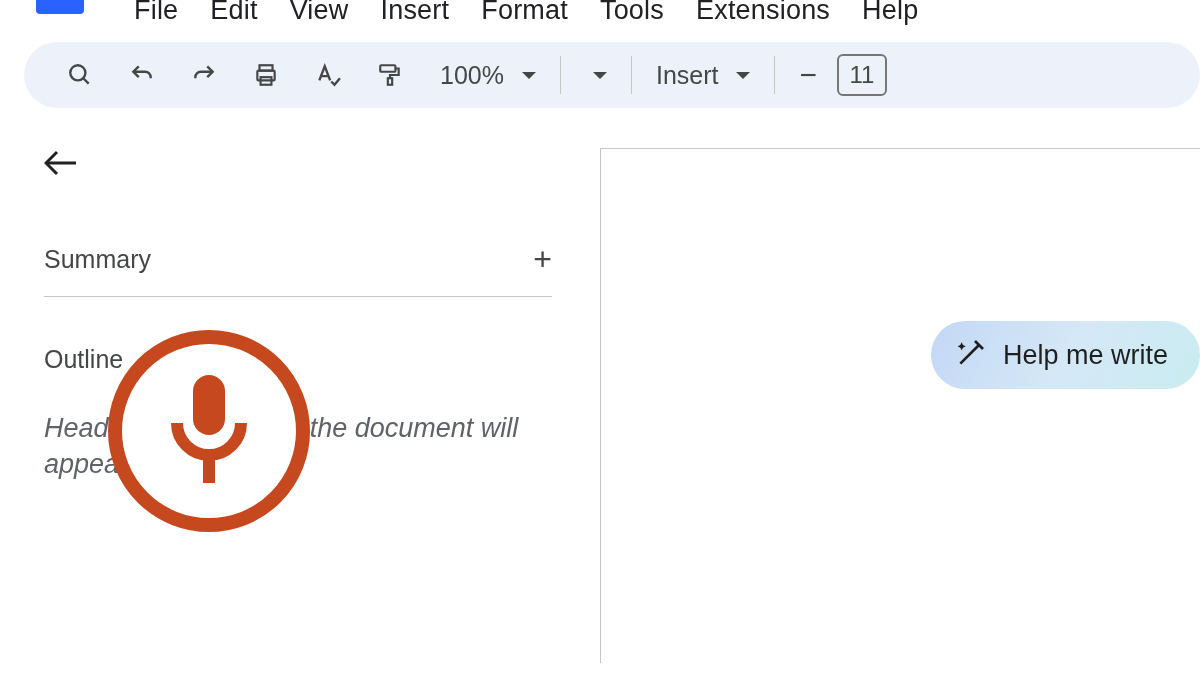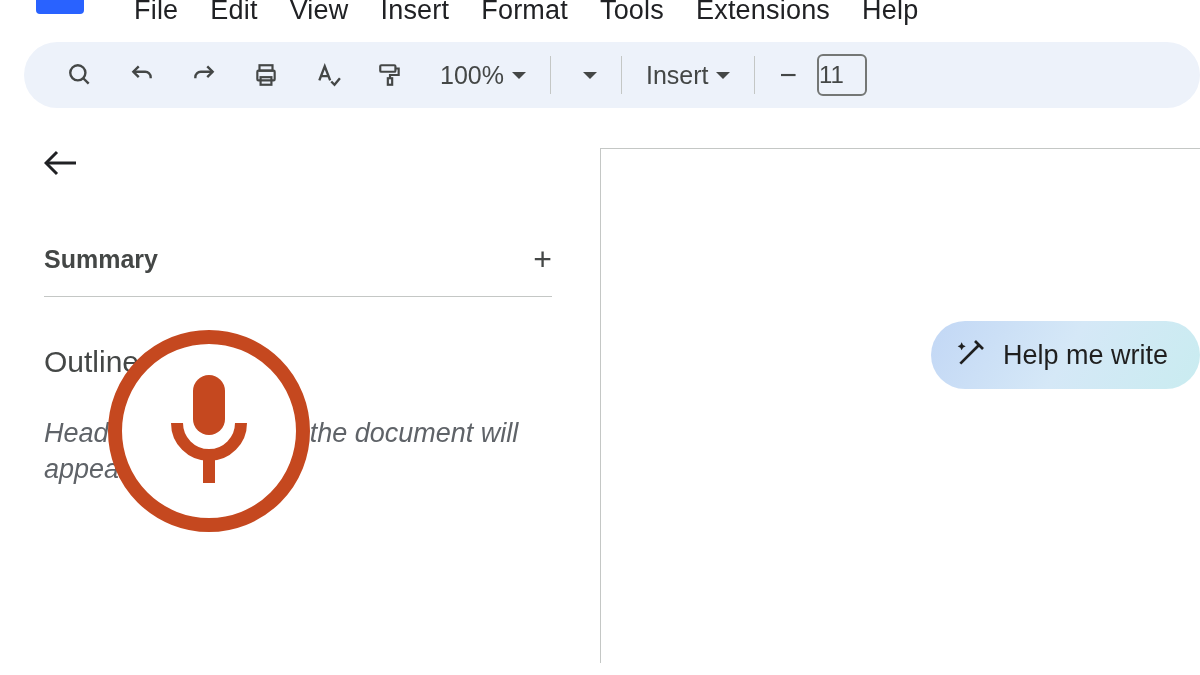--- a/index.html
+++ b/index.html
@@ -59,40 +59,41 @@
     .tool-btn svg { width: 26px; height: 26px; }
     .divider {
       width: 1px;
       height: 38px;
       background: #c4c7c5;
       margin: 0 12px;
     }
     .zoom-group, .style-group, .font-group {
       display: flex;
       align-items: center;
+      gap: 10px;
       cursor: pointer;
       color: #444746;
       font-size: 25px;
       padding: 0 12px;
     }
     .dropdown-arrow {
       width: 0; height: 0;
       border-left: 7px solid transparent;
       border-right: 7px solid transparent;
       border-top: 7px solid #444746;
       margin-left: 8px;
     }
     .font-size-box {
       border: 2px solid #747775;
       border-radius: 6px;
       width: 50px;
       height: 42px;
       display: flex;
       align-items: center;
-      justify-content: flex-start;
+      justify-content: center;
       font-size: 24px;
       color: #444746;
       margin-left: 8px;
     }
     .main-area {
       display: flex;
       height: calc(100% - 120px);
     }
     .sidebar {
       width: 600px;
@@ -110,30 +111,30 @@
       display: flex;
       justify-content: space-between;
       align-items: center;
       padding-bottom: 18px;
       border-bottom: 1px solid #c4c7c5;
       margin-bottom: 48px;
     }
     .summary-label {
       font-size: 25px;
       color: #444746;
-      font-weight: 700;
+      font-weight: 400;
     }
     .plus-icon {
       font-size: 32px;
       color: #444746;
       cursor: pointer;
       font-weight: 400;
     }
     .outline-label {
-      font-size: 30px;
+      font-size: 25px;
       color: #444746;
       font-weight: 500;
       margin-bottom: 36px;
     }
     .outline-placeholder {
       font-size: 27px;
       color: #5f6368;
       font-style: italic;
       line-height: 1.35;
     }

